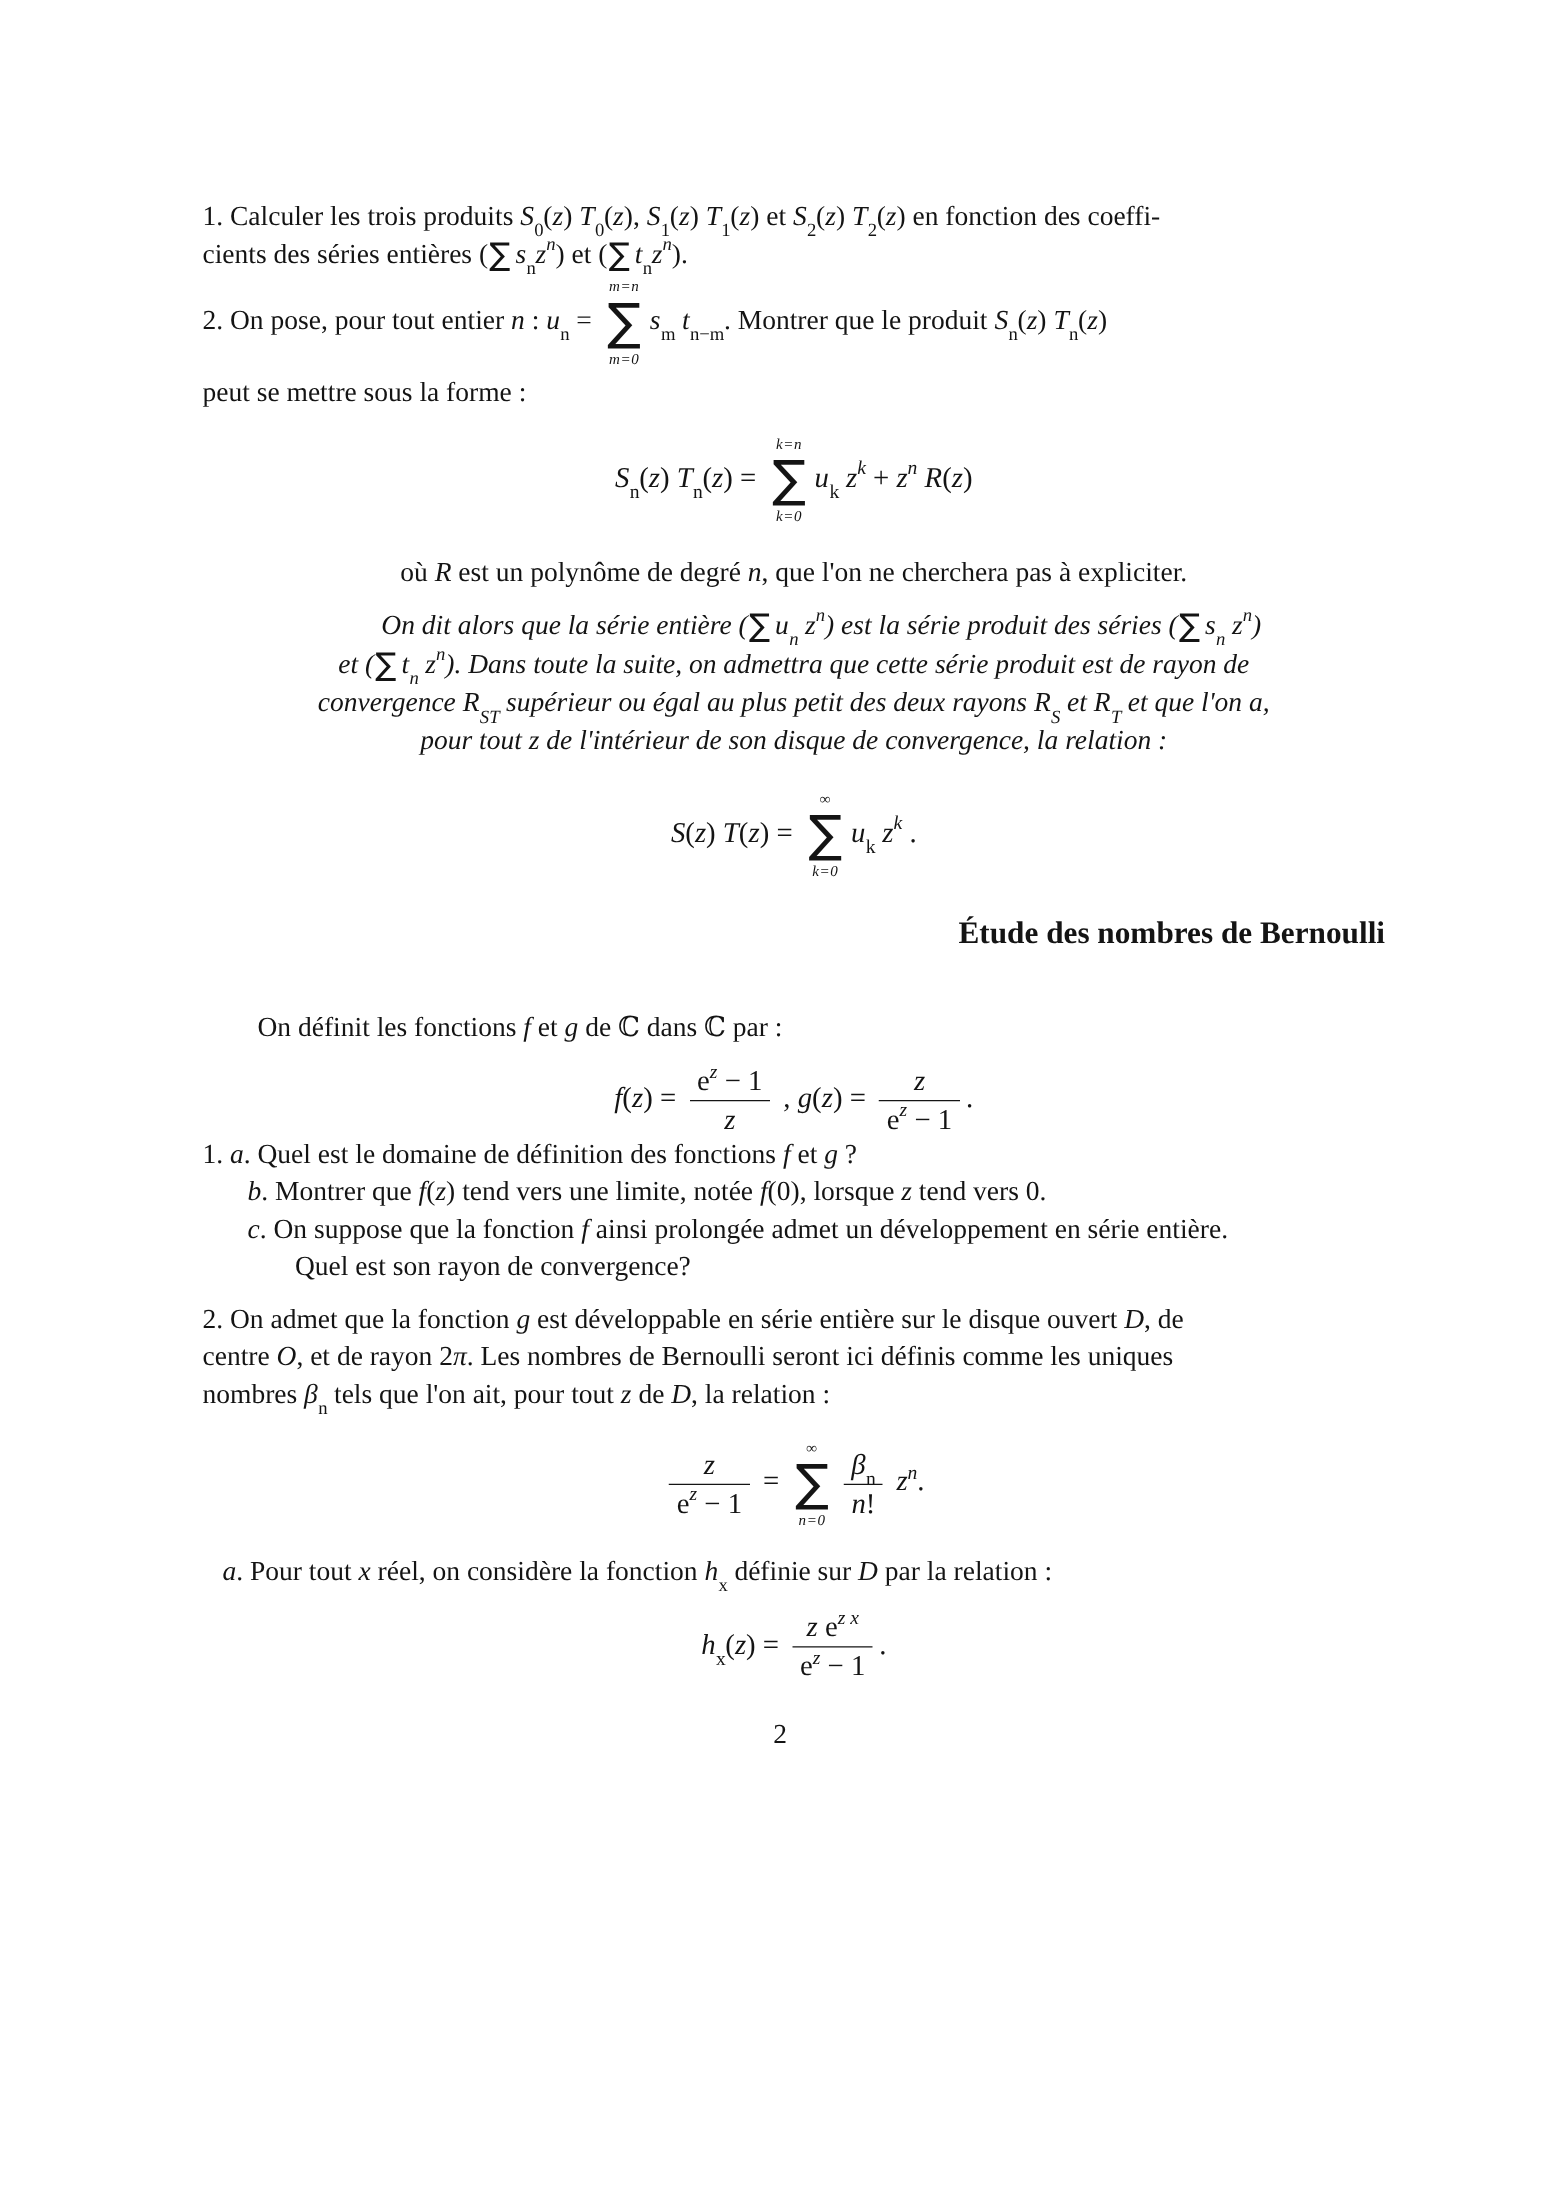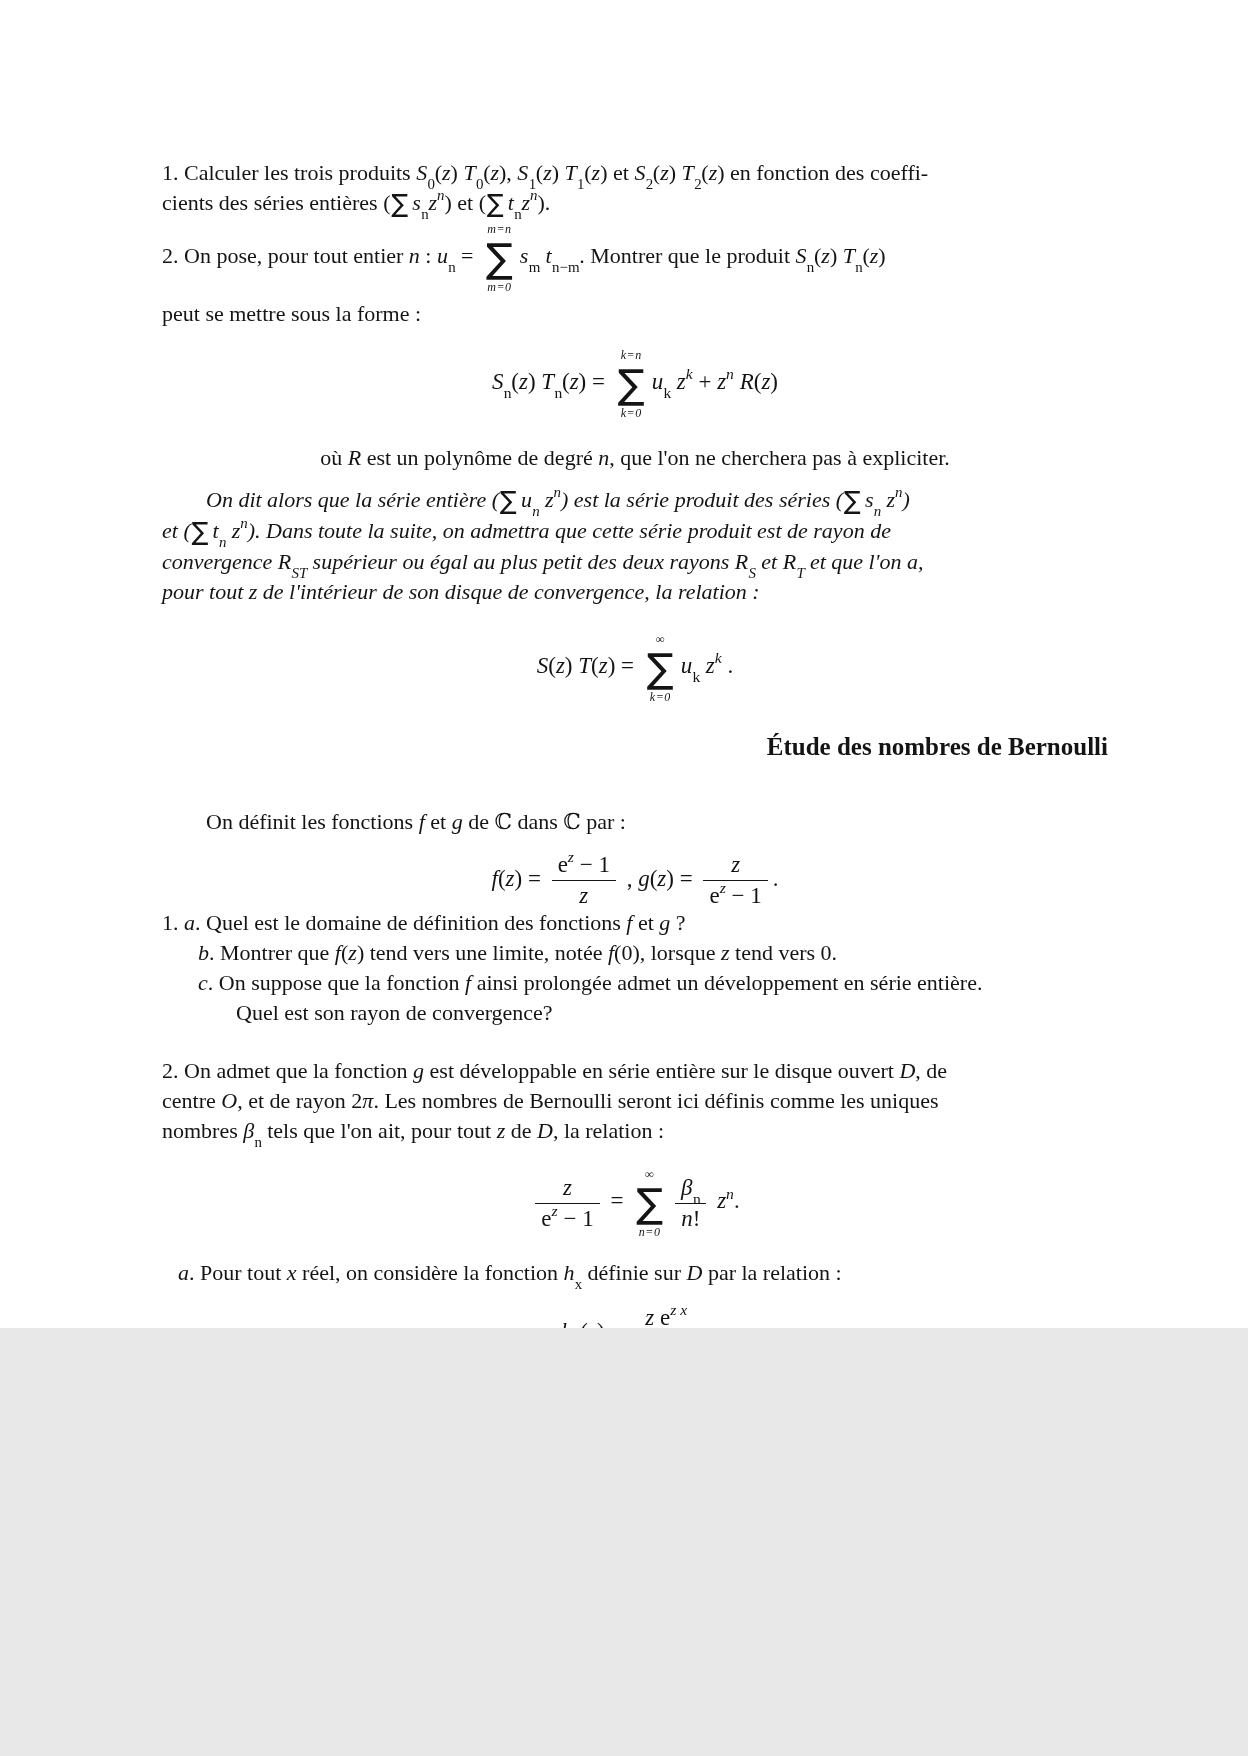--- a/index.html
+++ b/index.html
@@ -1,24 +1,24 @@
 <!DOCTYPE html>
 <html><head>
 <meta charset="utf-8">
 <style>
   html,body{margin:0;padding:0;background:#e8e8e8;}
   .page{
-    width:1248px;height:1328px;background:#ffffff;margin:0 auto;
+    width:1248px;height:1756px;background:#ffffff;margin:0 auto;
     position:relative;overflow:hidden;
     font-family:"Liberation Serif","DejaVu Serif","DejaVu Sans",serif;
     color:#141414;
   }
   .content{padding:158px 140px 0 162px;}
   .ln{font-size:22px;line-height:30px;white-space:nowrap;text-align:left;}
-  .it{font-style:italic;}
+  .it{font-style:italic;text-align:center;}
   .tindent{padding-left:44px;}
   .ind-a{padding-left:16px;}
   .ind-b{padding-left:36px;}
   .ind-c{padding-left:74px;}
   .eq{font-size:23px;text-align:center;white-space:nowrap;}
   .part{font-size:24px;text-align:center;letter-spacing:1.5px;}
   .subtitle{font-size:25px;font-weight:bold;text-align:right;}
   .mi{font-style:italic;}
   sub{font-size:68%;line-height:0;position:relative;top:0.22em;left:0.02em;font-style:inherit;}
   sub.rn{font-style:normal;}
@@ -62,21 +62,21 @@
           <span class="sig">∑</span>
           <span class="lim">k=0</span>
         </span><span class="mi">u</span><sub>k</sub><span> </span><span class="mi">z</span><sup>k</sup><span> .</span></div>
       <div class="subtitle" style="margin-top: 28px;"><span>Étude des nombres de Bernoulli</span></div>
       <div class="ln tindent" style="margin-top: 46px;"><span>On définit les fonctions </span><span class="mi">f</span><span> et </span><span class="mi">g</span><span> de ℂ dans ℂ par :</span></div>
       <div class="eq" style="margin-top: 16px;"><span class="mi">f</span><span>(</span><span class="mi">z</span><span>) = </span><span class="frac"><span class="fn"><span>e</span><sup>z</sup><span> − 1</span></span><span class="fd"><span class="mi">z</span></span></span><span>  ,  </span><span class="mi">g</span><span>(</span><span class="mi">z</span><span>) = </span><span class="frac"><span class="fn"><span class="mi">z</span></span><span class="fd"><span>e</span><sup>z</sup><span> − 1</span></span></span><span>.</span></div>
       <div class="ln" style=""><span>1. </span><span class="mi">a</span><span>. Quel est le domaine de définition des fonctions </span><span class="mi">f</span><span> et </span><span class="mi">g</span><span> ?</span></div>
       <div class="ln ind-b"><span class="mi">b</span><span>. Montrer que </span><span class="mi">f</span><span>(</span><span class="mi">z</span><span>) tend vers une limite, notée </span><span class="mi">f</span><span>(0), lorsque </span><span class="mi">z</span><span> tend vers 0.</span></div>
       <div class="ln ind-b"><span class="mi">c</span><span>. On suppose que la fonction </span><span class="mi">f</span><span> ainsi prolongée admet un développement en série entière.</span></div>
       <div class="ln ind-c"><span>Quel est son rayon de convergence?</span></div>
-      <div class="ln" style="margin-top: 28px;"><span>2. On admet que la fonction </span><span class="mi">g</span><span> est développable en série entière sur le disque ouvert </span><span class="mi">D</span><span>, de</span></div>
+      <div class="ln" style="margin-top: 12px;"><span>2. On admet que la fonction </span><span class="mi">g</span><span> est développable en série entière sur le disque ouvert </span><span class="mi">D</span><span>, de</span></div>
       <div class="ln"><span>centre </span><span class="mi">O</span><span>, et de rayon 2</span><span class="mi">π</span><span>. Les nombres de Bernoulli seront ici définis comme les uniques</span></div>
       <div class="ln"><span>nombres </span><span class="mi">β</span><sub>n</sub><span> tels que l'on ait, pour tout </span><span class="mi">z</span><span> de </span><span class="mi">D</span><span>, la relation :</span></div>
       <div class="eq" style="margin-top: 20px;"><span class="frac"><span class="fn"><span class="mi">z</span></span><span class="fd"><span>e</span><sup>z</sup><span> − 1</span></span></span><span> = </span><span class="bigop">
           <span class="lim">∞</span>
           <span class="sig">∑</span>
           <span class="lim">n=0</span>
         </span><span class="frac"><span class="fn"><span class="mi">β</span><sub>n</sub></span><span class="fd"><span class="mi">n</span><span>!</span></span></span><span> </span><span class="mi">z</span><sup>n</sup><span>.</span></div>
       <div class="ln ind-a" style="margin-top: 18px;"><span class="mi">a</span><span>. Pour tout </span><span class="mi">x</span><span> réel, on considère la fonction </span><span class="mi">h</span><sub>x</sub><span> définie sur </span><span class="mi">D</span><span> par la relation :</span></div>
       <div class="eq" style="margin-top: 18px;"><span class="mi">h</span><sub>x</sub><span>(</span><span class="mi">z</span><span>) = </span><span class="frac"><span class="fn"><span class="mi">z</span><span> e</span><sup>z x</sup></span><span class="fd"><span>e</span><sup>z</sup><span> − 1</span></span></span><span>.</span></div>
     </div>

